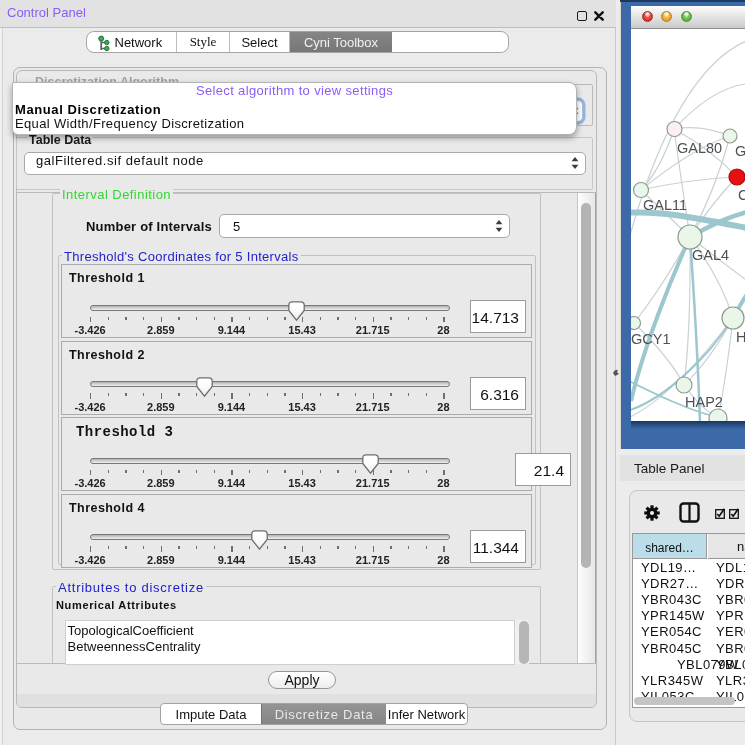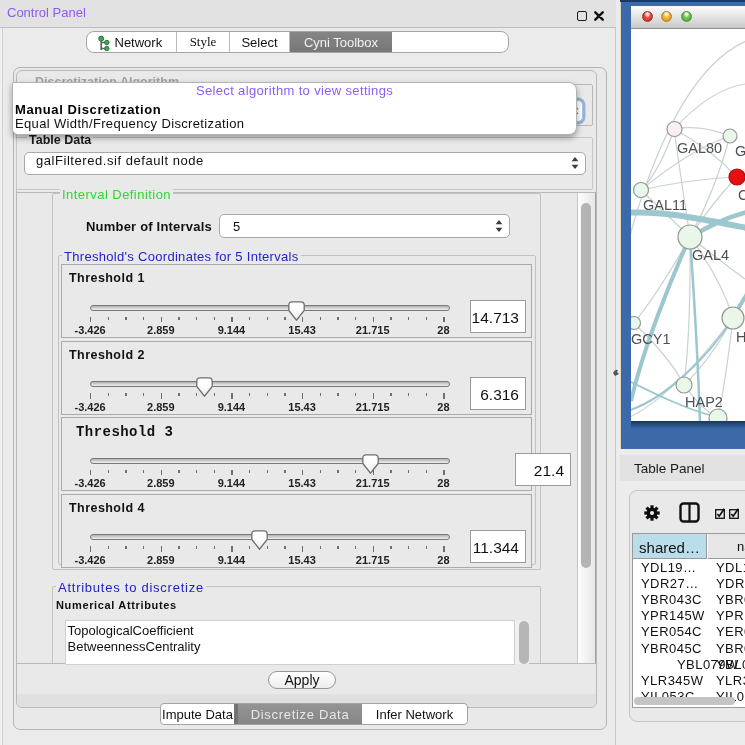--- a/index.html
+++ b/index.html
@@ -249,21 +249,21 @@
 <div class="abs" style="left:65px;top:620px;width:450px;height:45px;background:#fff;border:1px solid #cfcfcf;overflow:hidden;font-size:13px;color:#111;">
  <div style="margin:1.5px 0 0 1.5px;">TopologicalCoefficient</div>
  <div style="margin:1.5px 0 0 1.5px;">BetweennessCentrality</div>
 </div>
 <div class="abs" style="left:515px;top:620px;width:14px;height:44px;background:#f0f0f0;"></div>
 <div class="abs" style="left:519px;top:621px;width:10px;height:43px;background:#b6b6b6;border-radius:5px;"></div>
 
 <div class="abs" style="left:268px;top:671px;width:68px;height:18px;background:linear-gradient(#ffffff,#ededed);border:1px solid #969696;border-radius:9px;text-align:center;line-height:17px;font-size:14px;color:#111;">Apply</div>
 
 <div class="abs" id="bottabs" style="left:160px;top:703px;width:308px;height:22px;background:#fff;border:1px solid #a3a3a3;border-radius:4px;display:flex;font-size:13px;color:#111;overflow:hidden;">
- <div style="width:77px;display:flex;align-items:center;justify-content:center;border-right:4px solid #737373;">Impute Data</div>
+ <div style="width:101px;display:flex;align-items:center;justify-content:center;border-right:1px solid #737373;">Impute Data</div>
  <div style="width:124px;display:flex;align-items:center;justify-content:center;background:linear-gradient(#949494,#868686);color:#e8e8e8;letter-spacing:0.7px;">Discretize Data</div>
  <div style="flex:1;display:flex;align-items:center;justify-content:center;">Infer Network</div>
 </div>
 
 <div class="abs" style="left:12px;top:82px;width:565px;height:53px;background:#fff;border:1px solid #b4b4b4;border-radius:2px 8px 8px 6px;box-shadow:0 3px 6px rgba(0,0,0,0.35);z-index:5;"></div>
 <div class="abs" style="left:12px;top:83px;width:565px;text-align:center;font-size:13px;letter-spacing:0.35px;color:#8b5cf6;z-index:6;">Select algorithm to view settings</div>
 <div class="abs b" style="left:15px;top:102px;font-size:13px;letter-spacing:0.6px;color:#000;z-index:6;">Manual Discretization</div>
 <div class="abs" style="left:15px;top:115.5px;font-size:13px;letter-spacing:0.35px;color:#111;z-index:6;">Equal Width/Frequency Discretization</div>
 
 <svg class="abs" style="left:612px;top:368px;" width="8" height="9" viewBox="0 0 8 9">
@@ -363,21 +363,21 @@
 <svg class="abs" style="left:715px;top:508px;" width="11" height="11" viewBox="0 0 11 11">
  <rect x="0.7" y="1.7" width="8.6" height="8.6" fill="none" stroke="#111" stroke-width="1.3"></rect>
  <path d="M2.3,6 L4.2,8.2 L9.3,0.8" stroke="#111" stroke-width="1.7" fill="none"></path>
 </svg>
 <svg class="abs" style="left:728.5px;top:508px;" width="11" height="11" viewBox="0 0 11 11">
  <rect x="0.7" y="1.7" width="8.6" height="8.6" fill="none" stroke="#111" stroke-width="1.3"></rect>
  <path d="M2.3,6 L4.2,8.2 L9.3,0.8" stroke="#111" stroke-width="1.7" fill="none"></path>
 </svg>
 
 <div class="abs" style="left:632px;top:533px;width:113px;height:175px;background:#fff;border:1px solid #999;border-right:none;"></div>
-<div class="abs" style="left:633px;top:534px;width:74px;height:25px;background:#badde9;border-right:1px solid #999;border-bottom:1px solid #999;text-align:center;line-height:28px;font-size:15px;color:#111;">shared…</div>
+<div class="abs" style="left:633px;top:534px;width:74px;height:25px;background:#badde9;border-right:1px solid #999;border-bottom:1px solid #999;text-align:center;line-height:28px;font-size:12px;color:#111;">shared…</div>
 <div class="abs" style="left:708px;top:534px;width:37px;height:25px;background:#e6e6e6;border-bottom:1px solid #999;font-size:13px;color:#111;padding-left:29px;line-height:25px;overflow:hidden;">na</div>
 <div class="abs" style="left:641px;top:560.0px;font-size:13px;letter-spacing:0.45px;color:#111;">YDL19…</div>
 <div class="abs" style="left:716px;top:560.0px;font-size:13px;letter-spacing:0.45px;color:#111;">YDL1</div>
 <div class="abs" style="left:641px;top:576.1px;font-size:13px;letter-spacing:0.45px;color:#111;">YDR27…</div>
 <div class="abs" style="left:716px;top:576.1px;font-size:13px;letter-spacing:0.45px;color:#111;">YDR2</div>
 <div class="abs" style="left:641px;top:592.2px;font-size:13px;letter-spacing:0.45px;color:#111;">YBR043C</div>
 <div class="abs" style="left:716px;top:592.2px;font-size:13px;letter-spacing:0.45px;color:#111;">YBR0</div>
 <div class="abs" style="left:641px;top:608.3px;font-size:13px;letter-spacing:0.45px;color:#111;">YPR145W</div>
 <div class="abs" style="left:716px;top:608.3px;font-size:13px;letter-spacing:0.45px;color:#111;">YPR1</div>
 <div class="abs" style="left:641px;top:624.4px;font-size:13px;letter-spacing:0.45px;color:#111;">YER054C</div>

